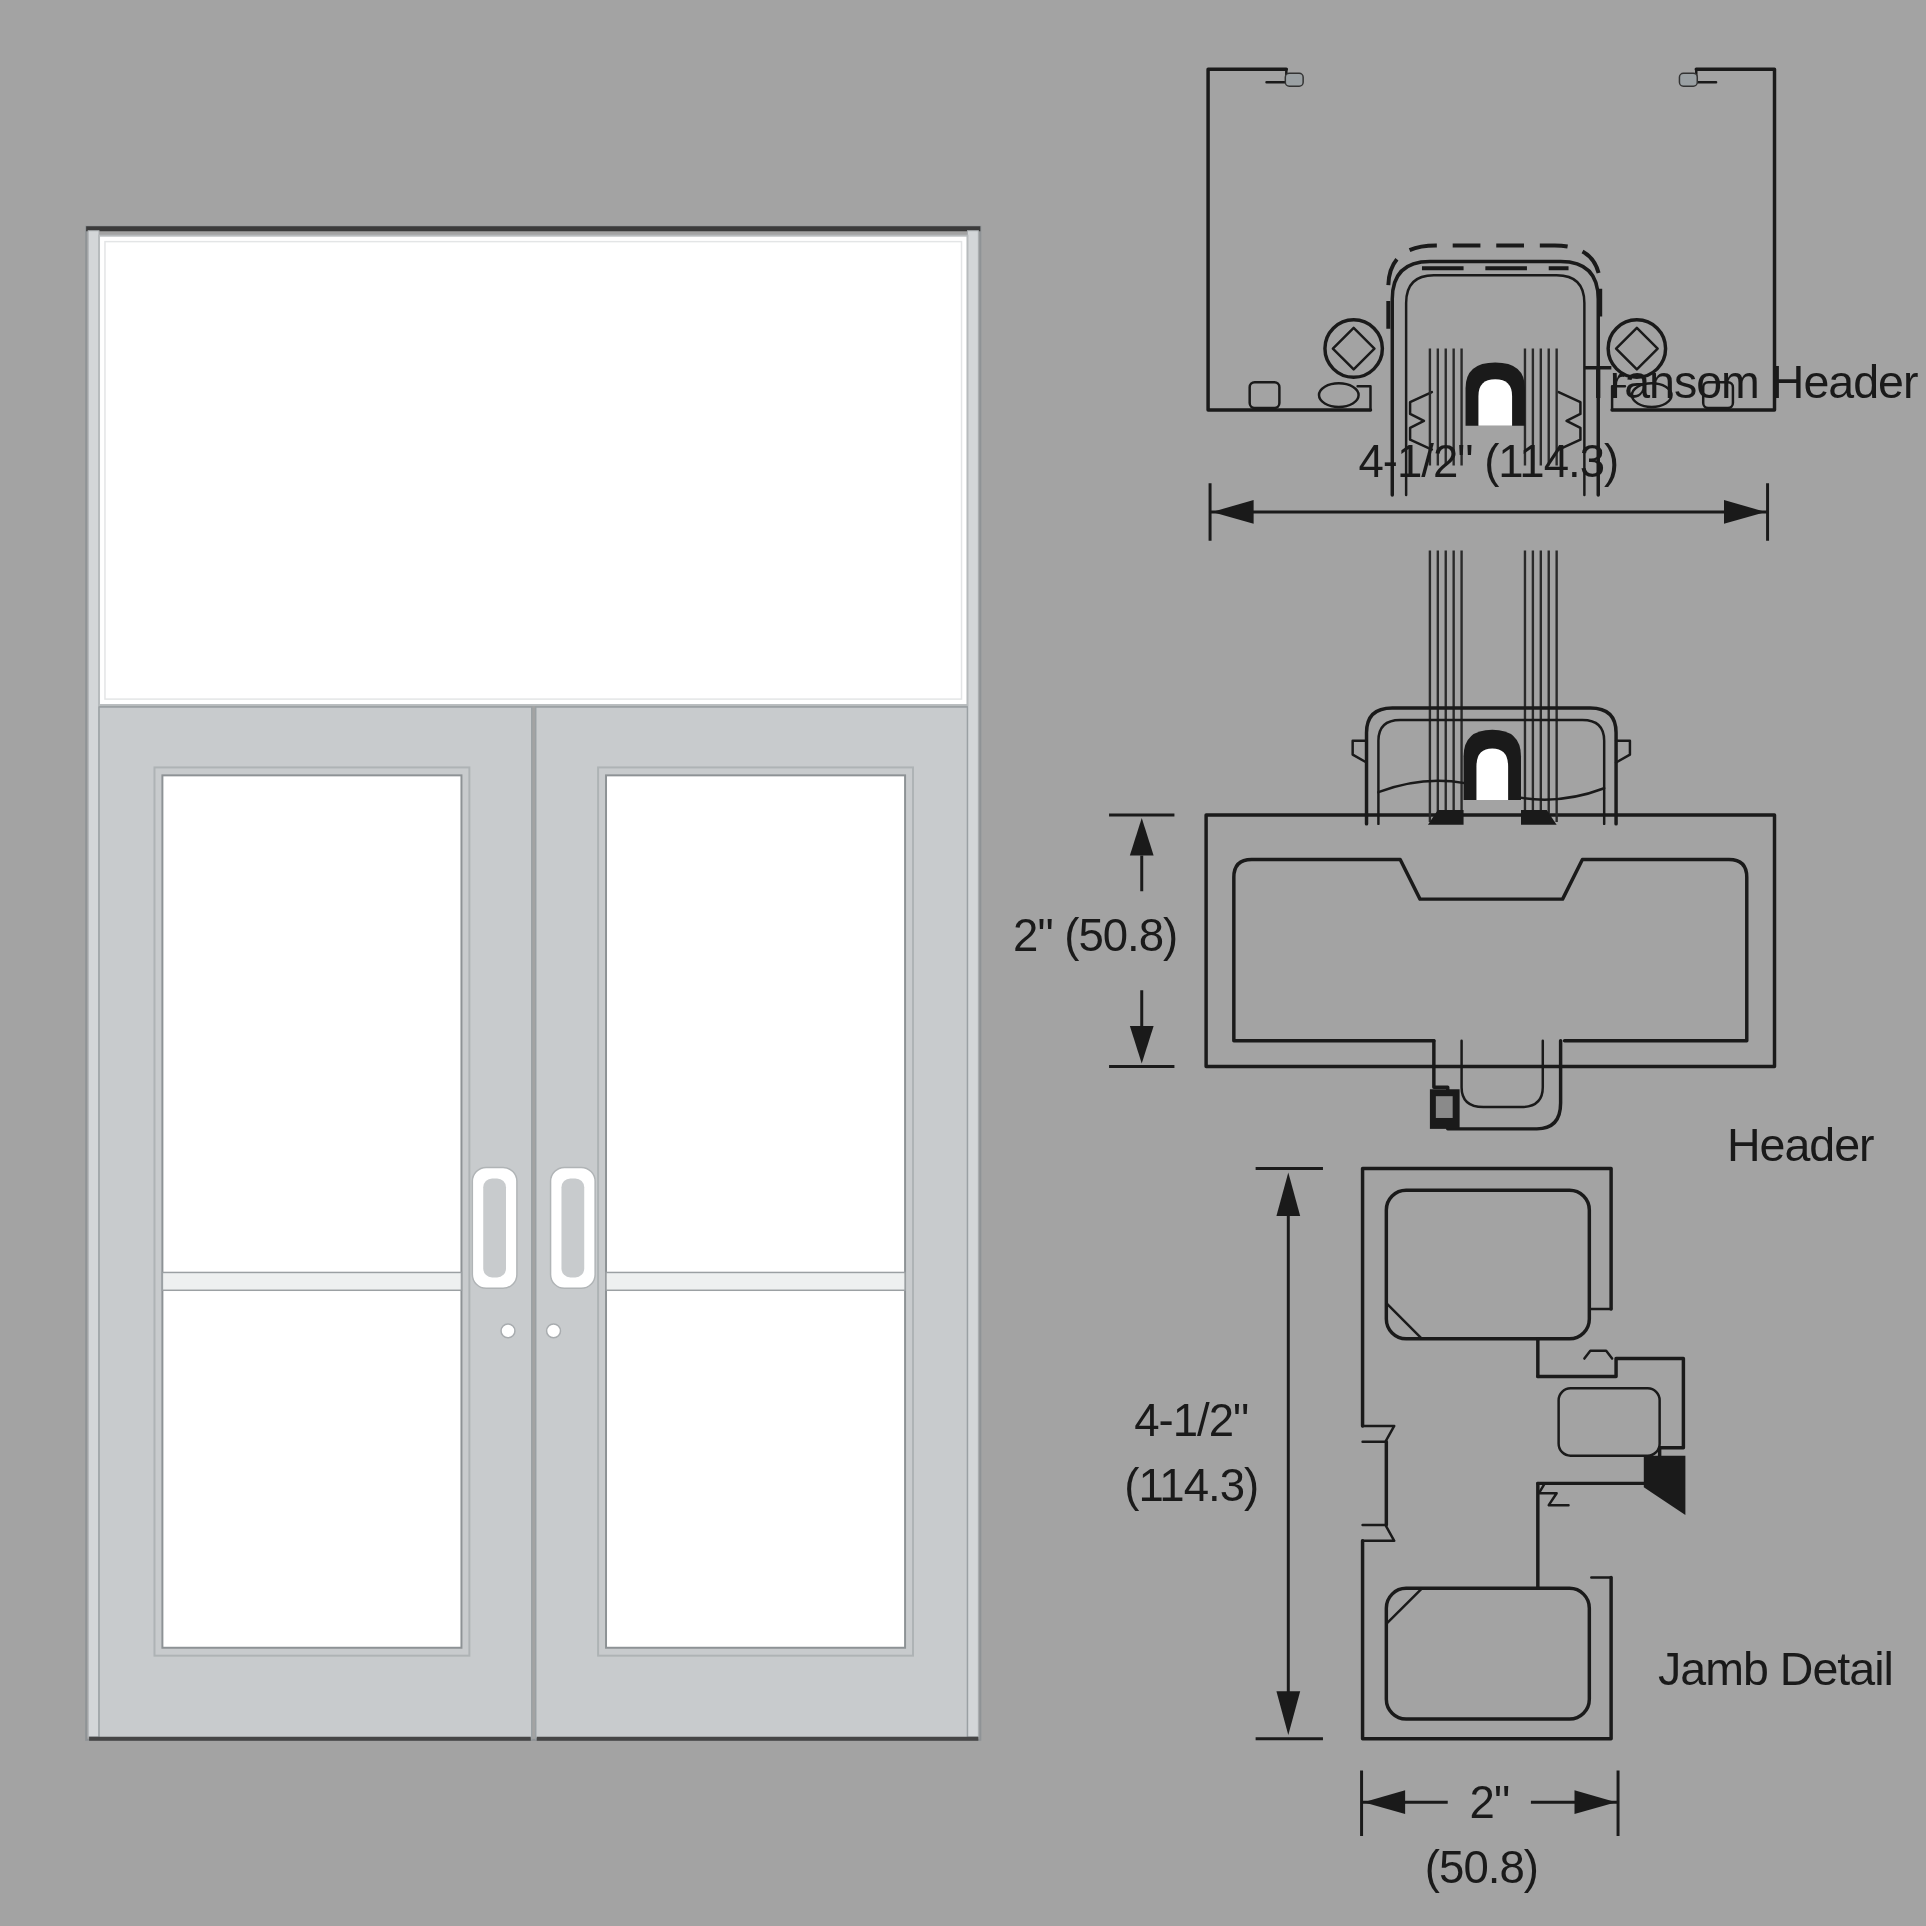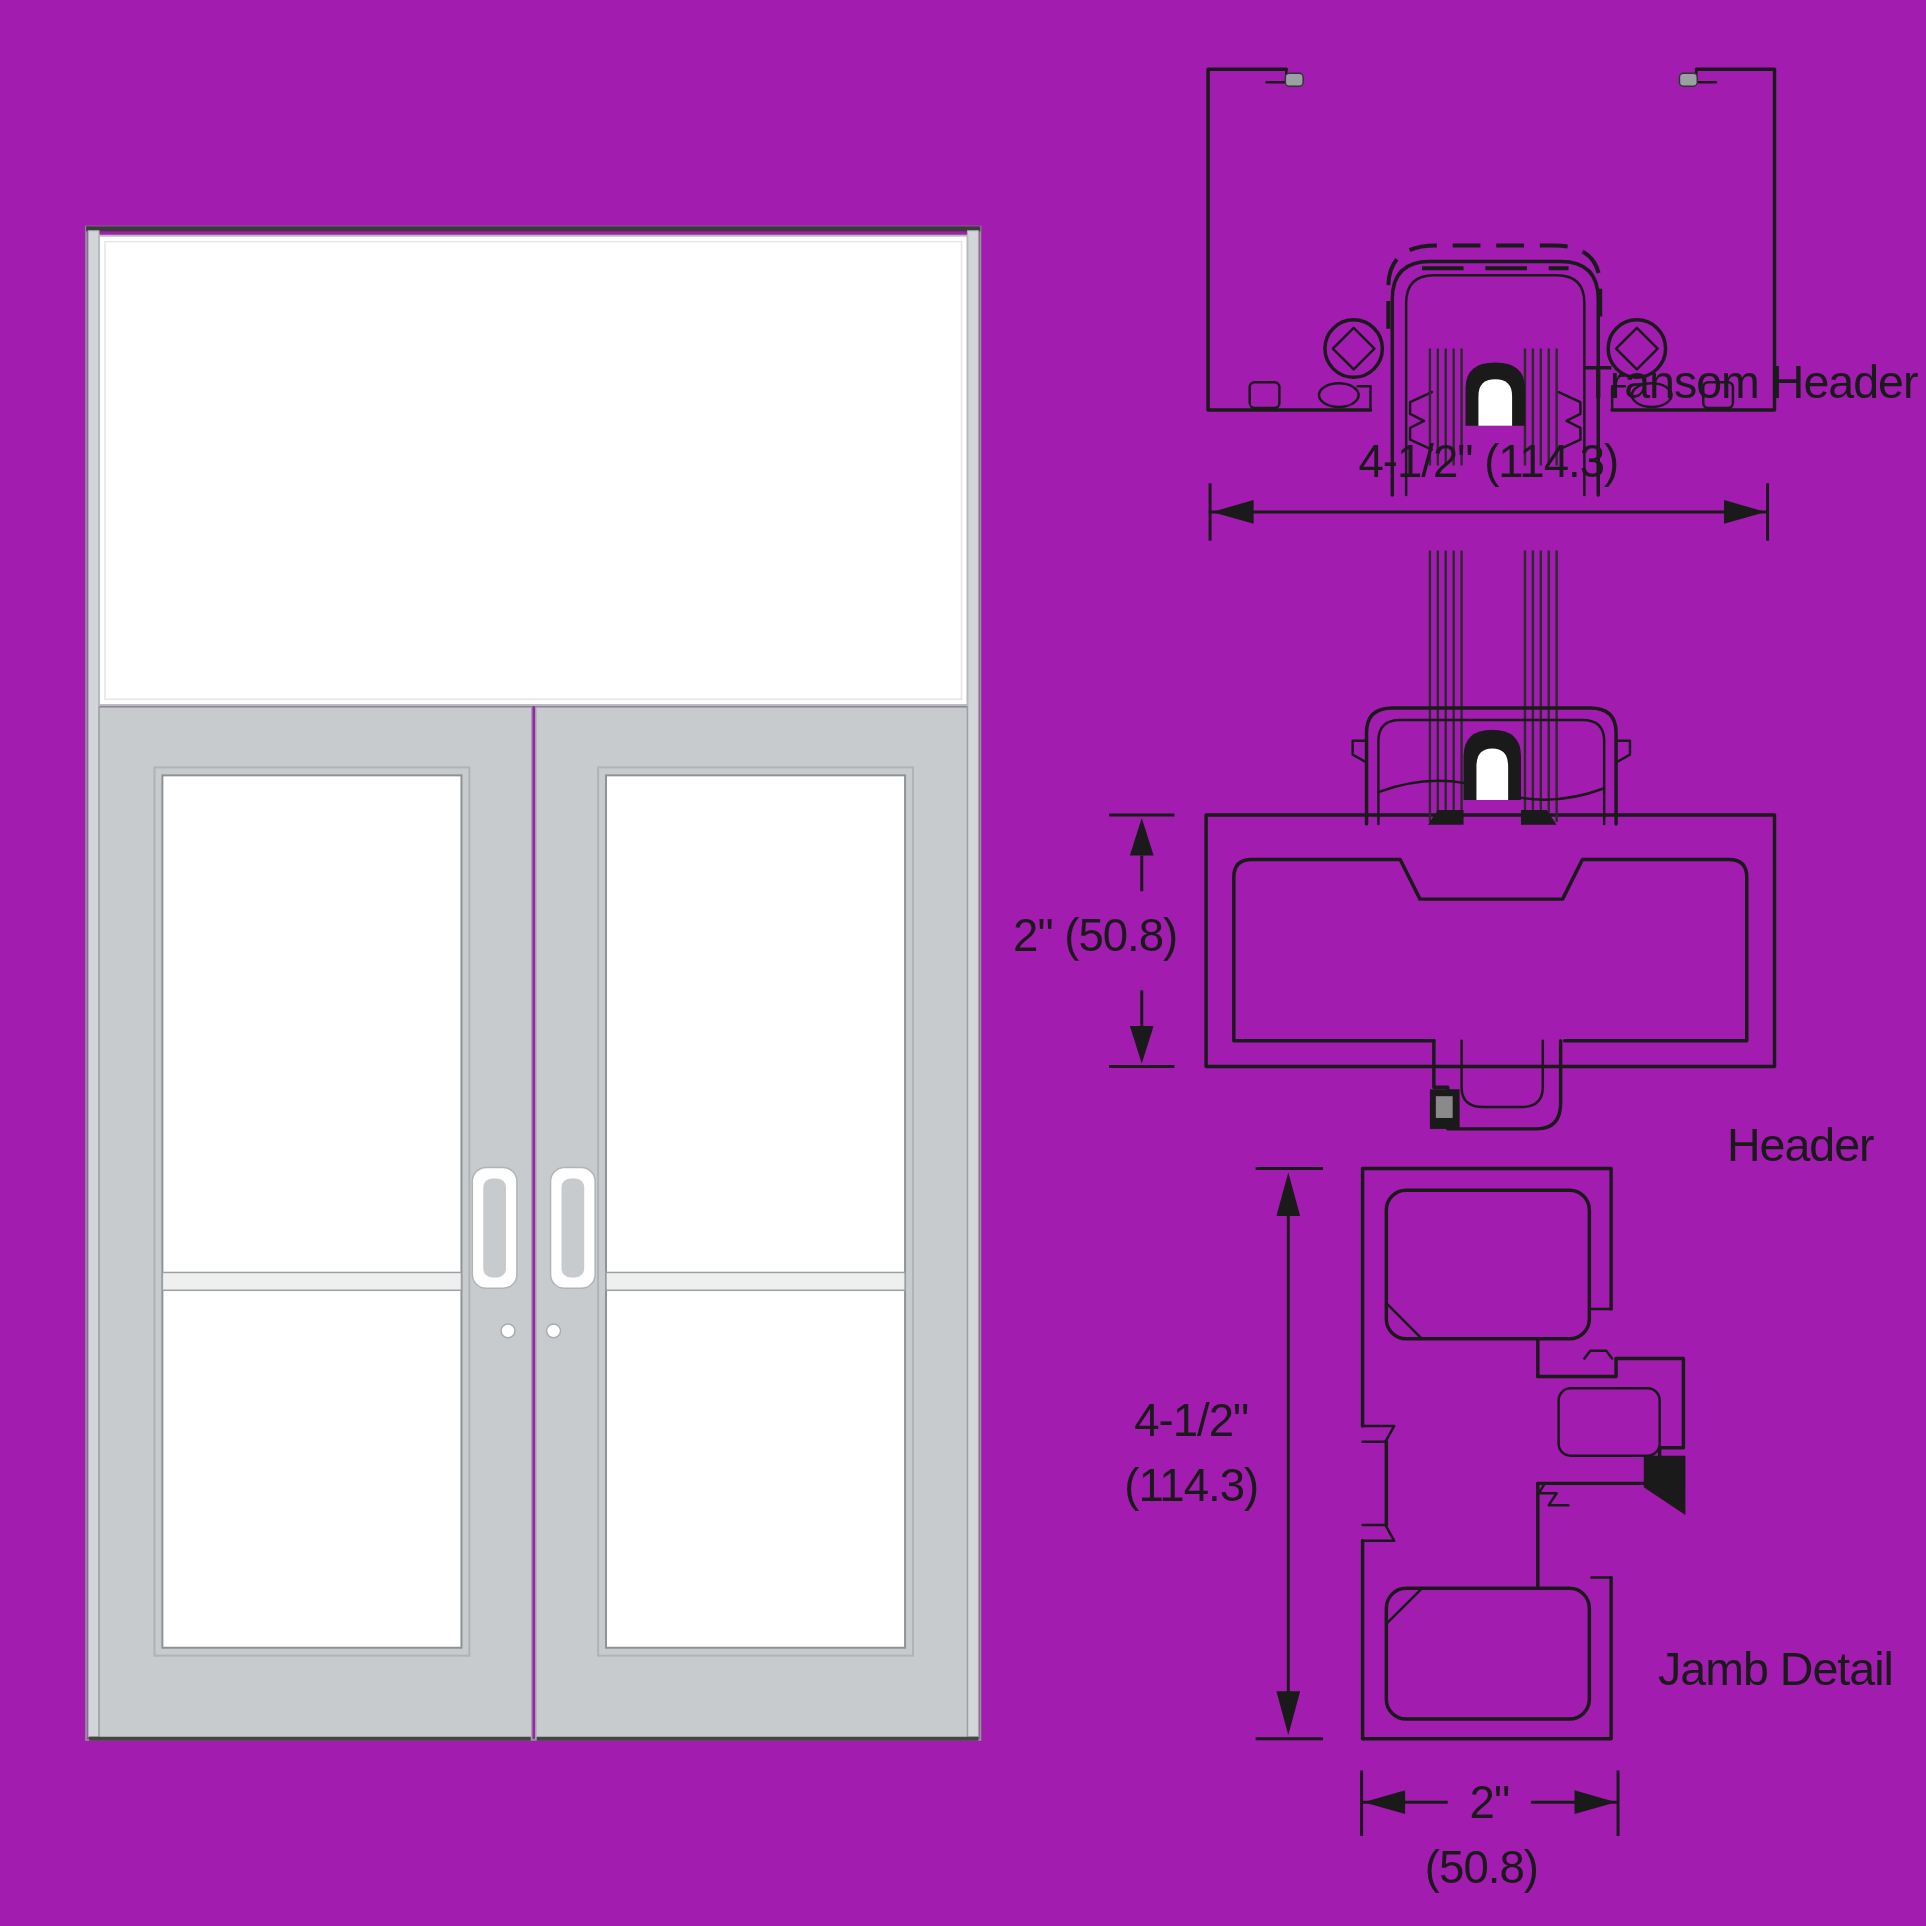--- a/index.html
+++ b/index.html
@@ -1,16 +1,16 @@
 <!DOCTYPE html>
 <html style="--ink: #1a1a1a; --frame-gray: #c8cbcd; --frame-light: #d3d6d8; --frame-line: #8f9396; --bevel-line: #aeb3b5; --midrail-fill: #eef0f0; --glass-white: #ffffff; --dark-edge: #3b3b3b;"><head>
 <meta charset="utf-8">
 <style>
   html,body{margin:0;padding:0;background:#ffffff;}
-  .stage{position:relative;width:1927px;height:1927px;background:#a21caf;overflow:hidden;
+  .stage{position:relative;width:1927px;height:1927px;background:#a3a3a3;overflow:hidden;
          font-family:"Liberation Sans",sans-serif;}
   svg{display:block}
   
   .ink   {stroke:var(--ink);fill:none;stroke-width:3.5;stroke-linejoin:round;stroke-linecap:round;}
   .ink2  {stroke:var(--ink);fill:none;stroke-width:2.5;stroke-linejoin:round;stroke-linecap:round;}
   .inkF  {fill:var(--ink);stroke:none;}
   .holeF {fill:#ffffff;stroke:none;}
   .dash  {stroke:var(--ink);fill:none;stroke-width:4;stroke-dasharray:28 16;stroke-linecap:butt;}
   .dash2 {stroke:var(--ink);fill:none;stroke-width:4;stroke-dasharray:42 22;stroke-linecap:butt;}
   .dim   {stroke:var(--ink);fill:none;stroke-width:3;stroke-linecap:butt;}

